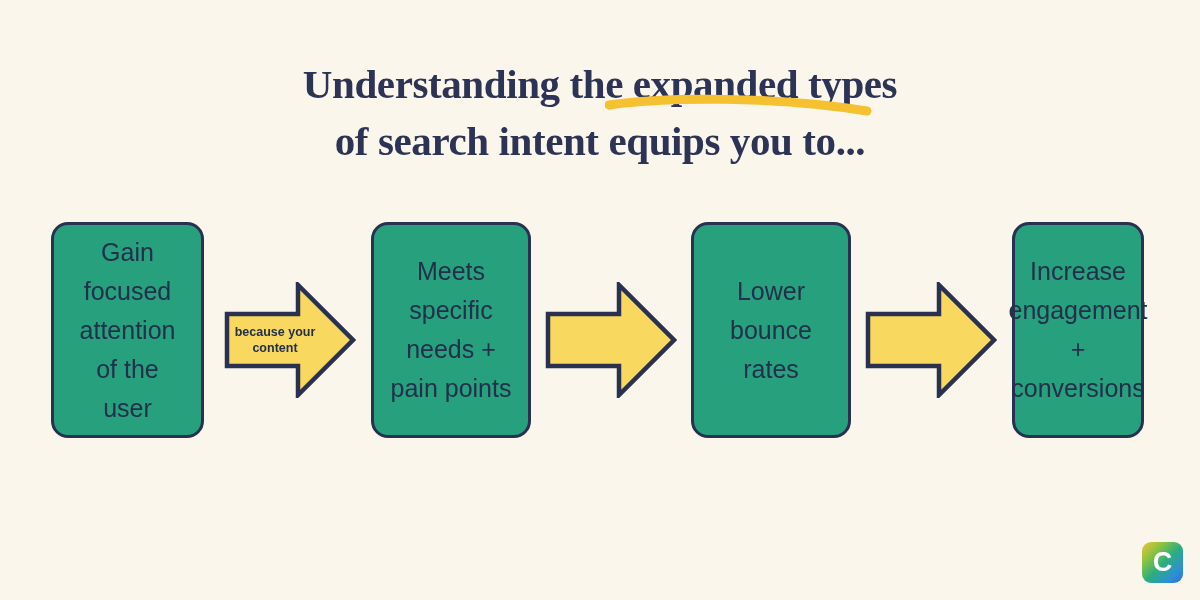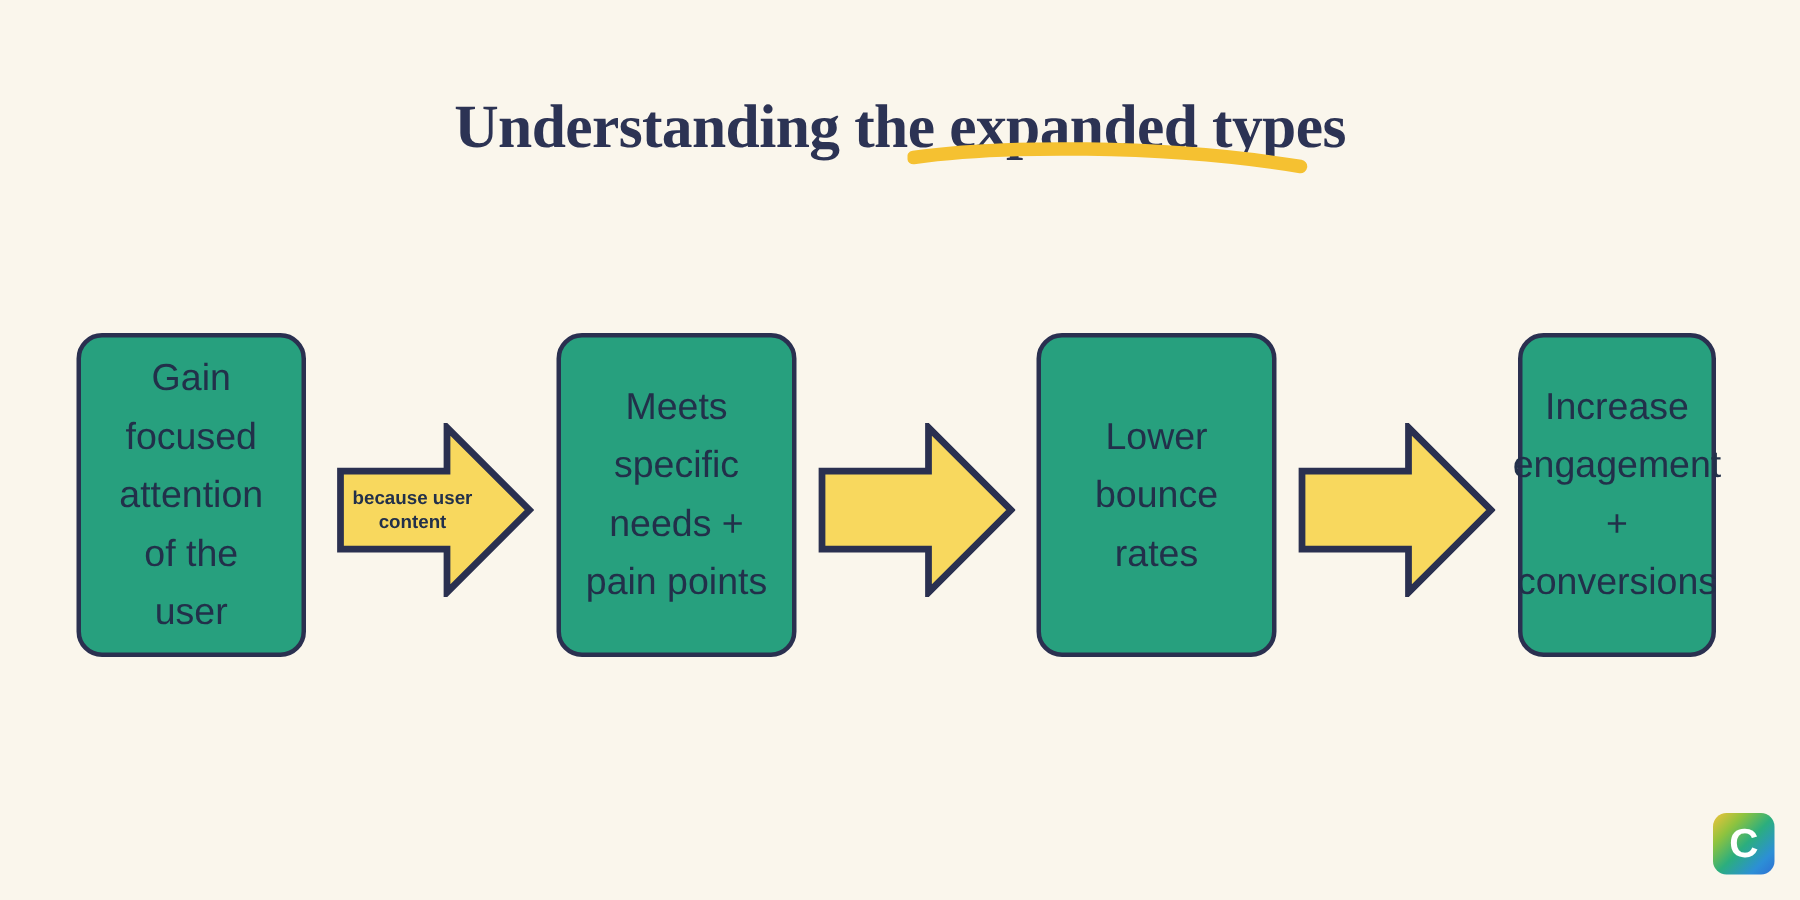--- a/index.html
+++ b/index.html
@@ -141,41 +141,42 @@
     font-size: 27px;
     line-height: 27px;
     margin-top: -1px;
   }
 </style>
 </head>
 <body>
 
 <div class="title-block">
   <div class="title-line">Understanding the expanded types</div>
+  <div class="title-line">of search intent equips you to...</div>
 </div>
 
 <svg class="underline-svg" viewBox="0 0 270 26" preserveAspectRatio="none">
   <path d="M4,13 C60,5 170,4 262,19" stroke="#F5C131" stroke-width="9" stroke-linecap="round" fill="none"></path>
 </svg>
 
 <div class="flow">
 
   <div class="node node-0">
     <div class="node-label">Gain
 focused
 attention
 of the
 user</div>
   </div>
 
   <div class="arrow arrow-0">
     <svg viewBox="0 0 132 116" preserveAspectRatio="none">
       <path d="M3,32 L74,32 L74,3 L129,58 L74,113 L74,84 L3,84 Z" fill="#F8D85E" stroke="#2A3050" stroke-width="4.5" stroke-linejoin="miter"></path>
     </svg>
-    <div class="arrow-label">because user
+    <div class="arrow-label">because your
 content</div>
   </div>
 
   <div class="node node-1">
     <div class="node-label">Meets
 specific
 needs +
 pain points</div>
   </div>
 

